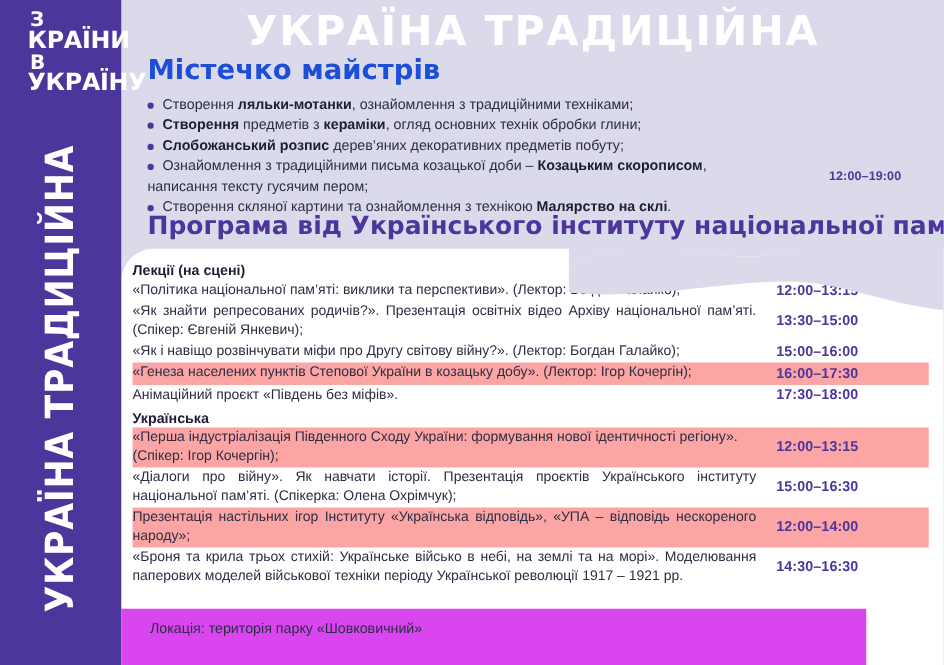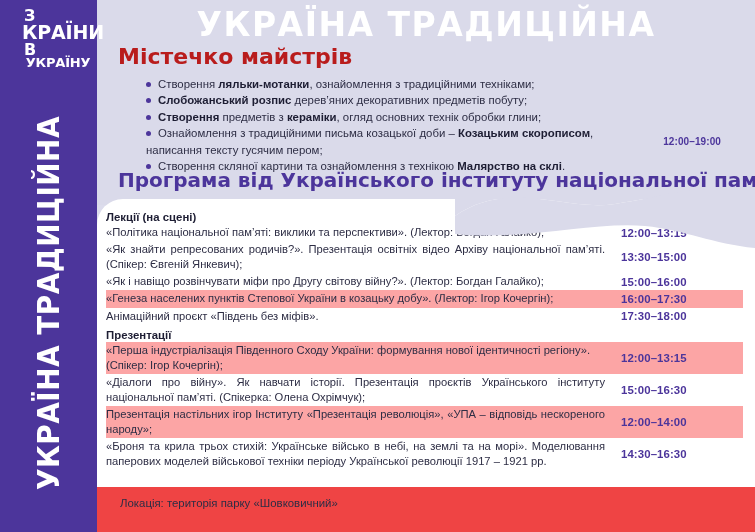--- a/index.html
+++ b/index.html
@@ -44,21 +44,21 @@
     color: #ffffff;
     font-family: "DejaVu Sans", sans-serif;
     font-weight: 700;
     line-height: 0.96;
     letter-spacing: -0.2px;
     text-transform: uppercase;
   }
   #logo .l1 { font-size: 16px; display: block; text-align: left; padding-left: 2px;}
   #logo .l2 { font-size: 19px; display: block; text-align: left; }
   #logo .l3 { font-size: 16px; display: block; text-align: left; padding-left: 2px;}
-  #logo .l4 { font-size: 13px; display: block; text-align: center; }
+  #logo .l4 { font-size: 19px; display: block; text-align: left; }
 
   #rail-vertical {
     position: absolute;
     left: 0;
     bottom: 14px;
     width: 97px;
     height: 430px;
     display: flex;
     align-items: center;
     justify-content: center;
@@ -117,29 +117,29 @@
 
   
   #sec1 {
     position: absolute;
     left: 118px;
     top: 44px;
     width: 620px;
     z-index: 4;
   }
   .sec-h1 {
-    color: #b91c1c;
+    color: #1d4ed8;
     font-family: "DejaVu Sans", sans-serif;
     font-weight: 700;
     font-size: 22px;
     letter-spacing: 0px;
     margin-bottom: 7px;
   }
 
-  #sec1-body { position: relative; margin-left: 28px; }
+  #sec1-body { position: relative; }
 
   ul.bullets { list-style: none; }
   ul.bullets li {
     position: relative;
     padding-left: 12px;
     font-size: 11.4px;
     line-height: 1.44;
     color: #2d2d44;
     max-width: 495px;
   }
@@ -231,23 +231,23 @@
     letter-spacing: 0.1px;
     white-space: nowrap;
     padding-left: 10px;
   }
 
   
   #footer-strip {
     position: absolute;
     left: 97px;
     bottom: 0;
-    width: 658px;
+    width: 596px;
     height: 45px;
-    background: #ef4444;
+    background: #d946ef;
     z-index: 6;
     text-align: center;
   }
   #footer-text {
     position: absolute;
     left: 23px;
     top: 10px;
     font-size: 11.4px;
     color: #2d2d44;
   }
@@ -275,31 +275,31 @@
           <div class="time">15:00–16:00</div>
         </div>
         <div class="row alt">
           <div class="desc">«Генеза населених пунктів Степової України в козацьку добу». (Лектор: Ігор Кочергін);</div>
           <div class="time">16:00–17:30</div>
         </div>
         <div class="row">
           <div class="desc">Анімаційний проєкт «Південь без міфів».</div>
           <div class="time">17:30–18:00</div>
         </div>
-        <div class="grp-title">Презентації</div>
+        <div class="grp-title">Українська</div>
         <div class="row alt">
           <div class="desc">«Перша індустріалізація Південного Сходу України: формування нової ідентичності регіону». (Спікер: Ігор Кочергін);</div>
           <div class="time">12:00–13:15</div>
         </div>
         <div class="row">
           <div class="desc just">«Діалоги про війну». Як навчати історії. Презентація проєктів Українського інституту національної пам’яті. (Спікерка: Олена Охрімчук);</div>
           <div class="time">15:00–16:30</div>
         </div>
         <div class="row alt">
-          <div class="desc just">Презентація настільних ігор Інституту «Презентація революція», «УПА – відповідь нескореного народу»;</div>
+          <div class="desc just">Презентація настільних ігор Інституту «Українська відповідь», «УПА – відповідь нескореного народу»;</div>
           <div class="time">12:00–14:00</div>
         </div>
         <div class="row">
           <div class="desc just">«Броня та крила трьох стихій: Українське військо в небі, на землі та на морі». Моделювання паперових моделей військової техніки періоду Української революції 1917 – 1921 рр.</div>
           <div class="time">14:30–16:30</div>
         </div>
       </div>
   </div>
 
   <svg id="wave" viewBox="0 0 300 62" preserveAspectRatio="none">
@@ -319,22 +319,22 @@
     </div>
   </div>
 
   <div id="main-title">УКРАЇНА ТРАДИЦІЙНА</div>
 
   <div id="sec1">
     <div class="sec-h1">Містечко майстрів</div>
     <div id="sec1-body">
       <ul class="bullets">
           <li><span>Створення </span><b>ляльки-мотанки</b><span>, ознайомлення з традиційними техніками;</span></li>
+          <li><b>Створення</b><span> предметів з </span><b>кераміки</b><span>, огляд основних технік обробки глини;</span></li>
           <li><b>Слобожанський розпис</b><span> дерев’яних декоративних предметів побуту;</span></li>
-          <li><b>Створення</b><span> предметів з </span><b>кераміки</b><span>, огляд основних технік обробки глини;</span></li>
           <li><span>Ознайомлення з традиційними письма козацької доби – </span><b>Козацьким скорописом</b><span>,</span></li>
           <li class="nobullet"><span>написання тексту гусячим пером;</span></li>
           <li><span>Створення скляної картини та ознайомлення з технікою </span><b>Малярство на склі</b><span>.</span></li>
         </ul>
       <div id="sec1-time">12:00–19:00</div>
     </div>
   </div>
 
   <div id="sec2-h">Програма від Українського інституту національної пам’яті</div>
 

